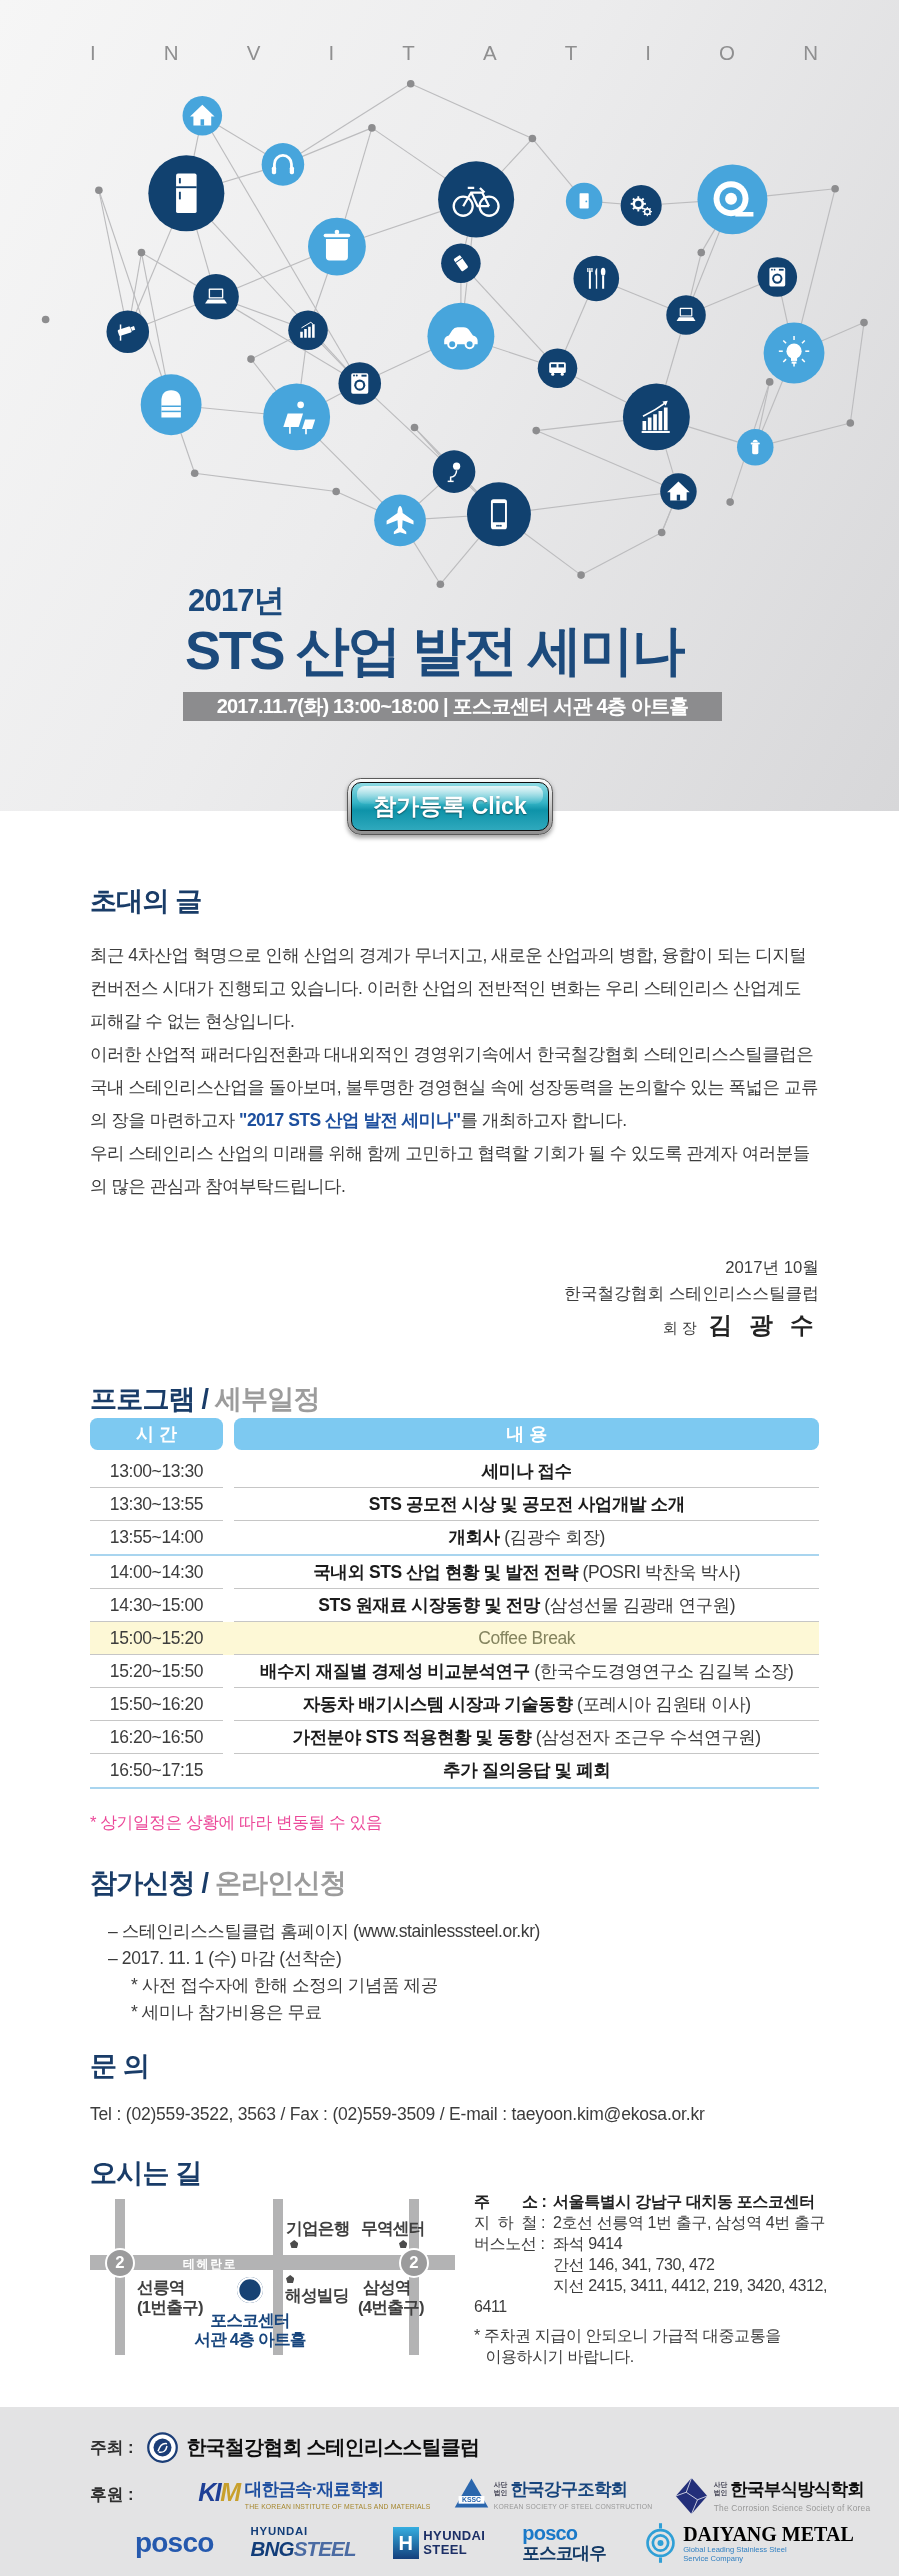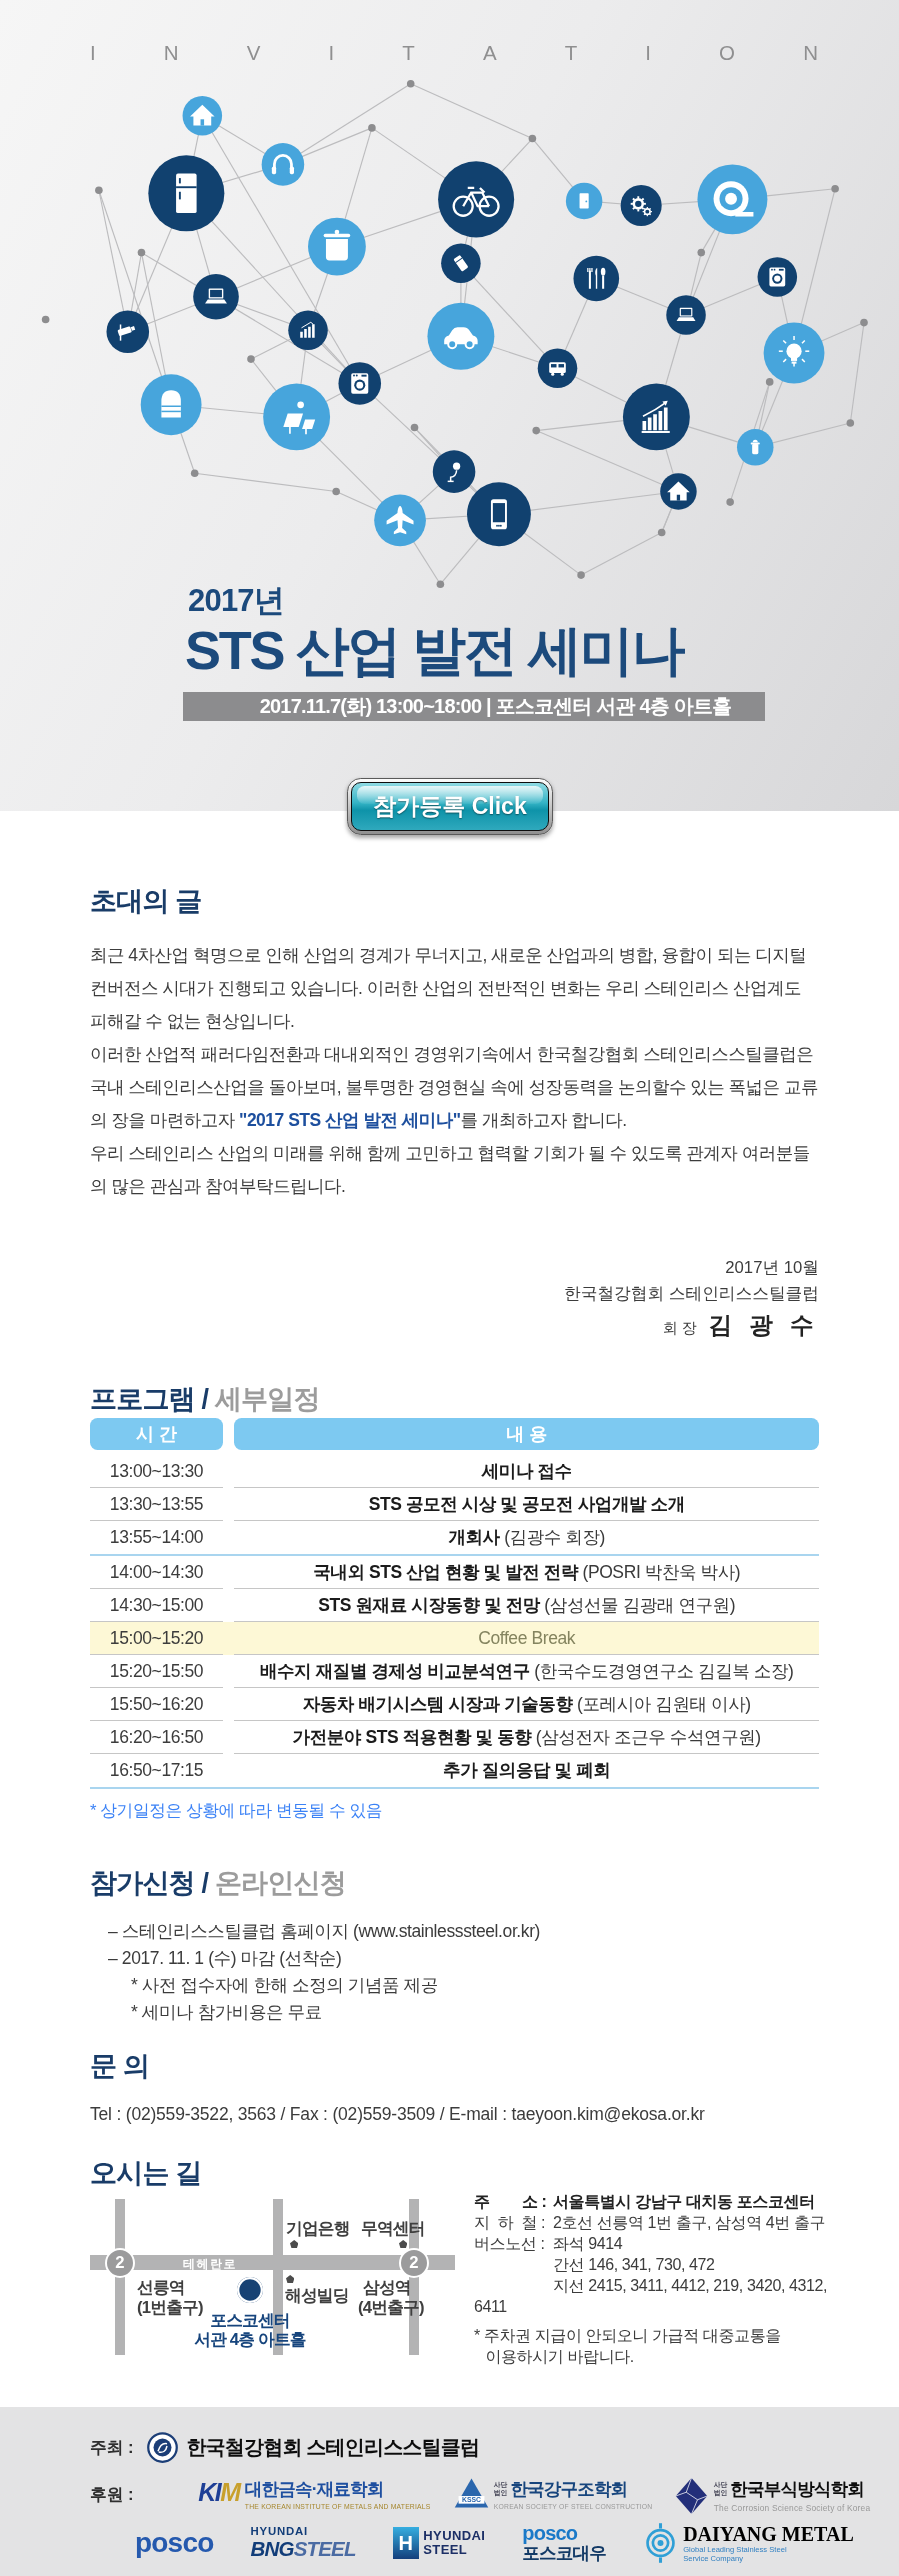--- a/index.html
+++ b/index.html
@@ -7,21 +7,21 @@
         font-family:"Liberation Sans","DejaVu Sans",sans-serif;color:#3b3b3b;}
   
   .hero{position:absolute;left:0;top:0;width:899px;height:811px;
         background:linear-gradient(118deg,#f6f6f6 0%,#ececed 45%,#d7d7d9 100%);}
   .inv-letters{position:absolute;left:90px;top:41px;width:728px;display:flex;justify-content:space-between;
         color:#8f8f90;font-size:20.5px;font-weight:300;}
   #net{position:absolute;left:0;top:0;}
   .year{position:absolute;left:188px;top:580px;font-size:31px;font-weight:800;color:#1c4a7c;letter-spacing:-0.8px;}
   .main-title{position:absolute;left:185px;top:615px;width:578px;font-size:54px;font-weight:800;color:#1c4a7c;letter-spacing:-2.3px;white-space:nowrap;}
   .date-bar{position:absolute;left:183px;top:692px;width:539px;height:29px;background:#8c8c8e;
-        color:#fff;font-size:20px;font-weight:bold;text-align:center;line-height:29px;letter-spacing:-0.8px;white-space:nowrap;padding-left:43px;}
+        color:#fff;font-size:20px;font-weight:bold;text-align:center;line-height:29px;letter-spacing:-0.8px;white-space:nowrap;}
   
   .reg-wrap{position:absolute;left:450px;top:778px;transform:translateX(-50%);
         background:linear-gradient(180deg,#fdfdfd,#8f8f8f);padding:3px;border-radius:13.7px;
         border:0.8px solid #5a5a5a;box-shadow:0 2.3px 4.6px rgba(0,0,0,.35);cursor:pointer;}
   .reg-btn{position:relative;width:196px;height:47px;border-radius:10px;border:1.5px solid #0d0d0d;
         background:linear-gradient(180deg,#8edae3 0%,#35b4c6 42%,#0e93a9 58%,#2fa9bd 100%);
         color:#fff;font-size:23px;font-weight:bold;text-align:center;line-height:46px;
         text-shadow:0 0.8px 1.5px rgba(0,0,0,.45);}
   .reg-btn::after{content:"";position:absolute;left:5.3px;right:5.3px;top:3px;height:18px;border-radius:7.6px;
         background:linear-gradient(180deg,rgba(255,255,255,.8),rgba(255,255,255,.05));}
@@ -45,21 +45,21 @@
   .hcell.t{width:133px;margin-right:11.4px;}
   .hcell.c{flex:1;}
   .prow{display:flex;height:33px;line-height:33px;font-size:17.5px;letter-spacing:-0.4px;}
   .prow .c-time{width:133px;text-align:center;color:#3c3c3c;border-bottom:1.5px solid #c6c6c6;margin-right:11.4px;}
   .prow .c-cont{flex:1;text-align:center;border-bottom:1.5px solid #c6c6c6;color:#1b1b1b;font-weight:bold;}
   .prow .spk{font-weight:normal;color:#3a3a3a;}
   .prow.yellow{background:#fdf8d6;}
   .prow.yellow .c-cont{color:#84845f;font-weight:normal;}
   .prow.blue{border-bottom:2.3px solid #a9d5ef;}
   .prow.blue .c-time,.prow.blue .c-cont{border-bottom:none;}
-  .pnote{margin-top:10px;font-size:16.7px;color:#3b82f6;letter-spacing:-0.4px;}
+  .pnote{margin-top:22px;font-size:16.7px;color:#ec4899;letter-spacing:-0.4px;}
   
   .register{position:absolute;left:90px;top:1865px;width:729px;}
   .register .lines{margin-top:16.7px;font-size:17.5px;line-height:27px;color:#3c3c3c;letter-spacing:-0.4px;margin-left:18px;}
   .register .lines .indent{padding-left:23px;}
   
   .contact{position:absolute;left:90px;top:2048px;width:729px;}
   .contact .line{margin-top:20px;font-size:17.5px;color:#3c3c3c;letter-spacing:-0.2px;}
   
   .directions{position:absolute;left:90px;top:2155px;width:753px;}
   .map{position:absolute;left:90px;top:2199px;width:380px;height:164px;}

